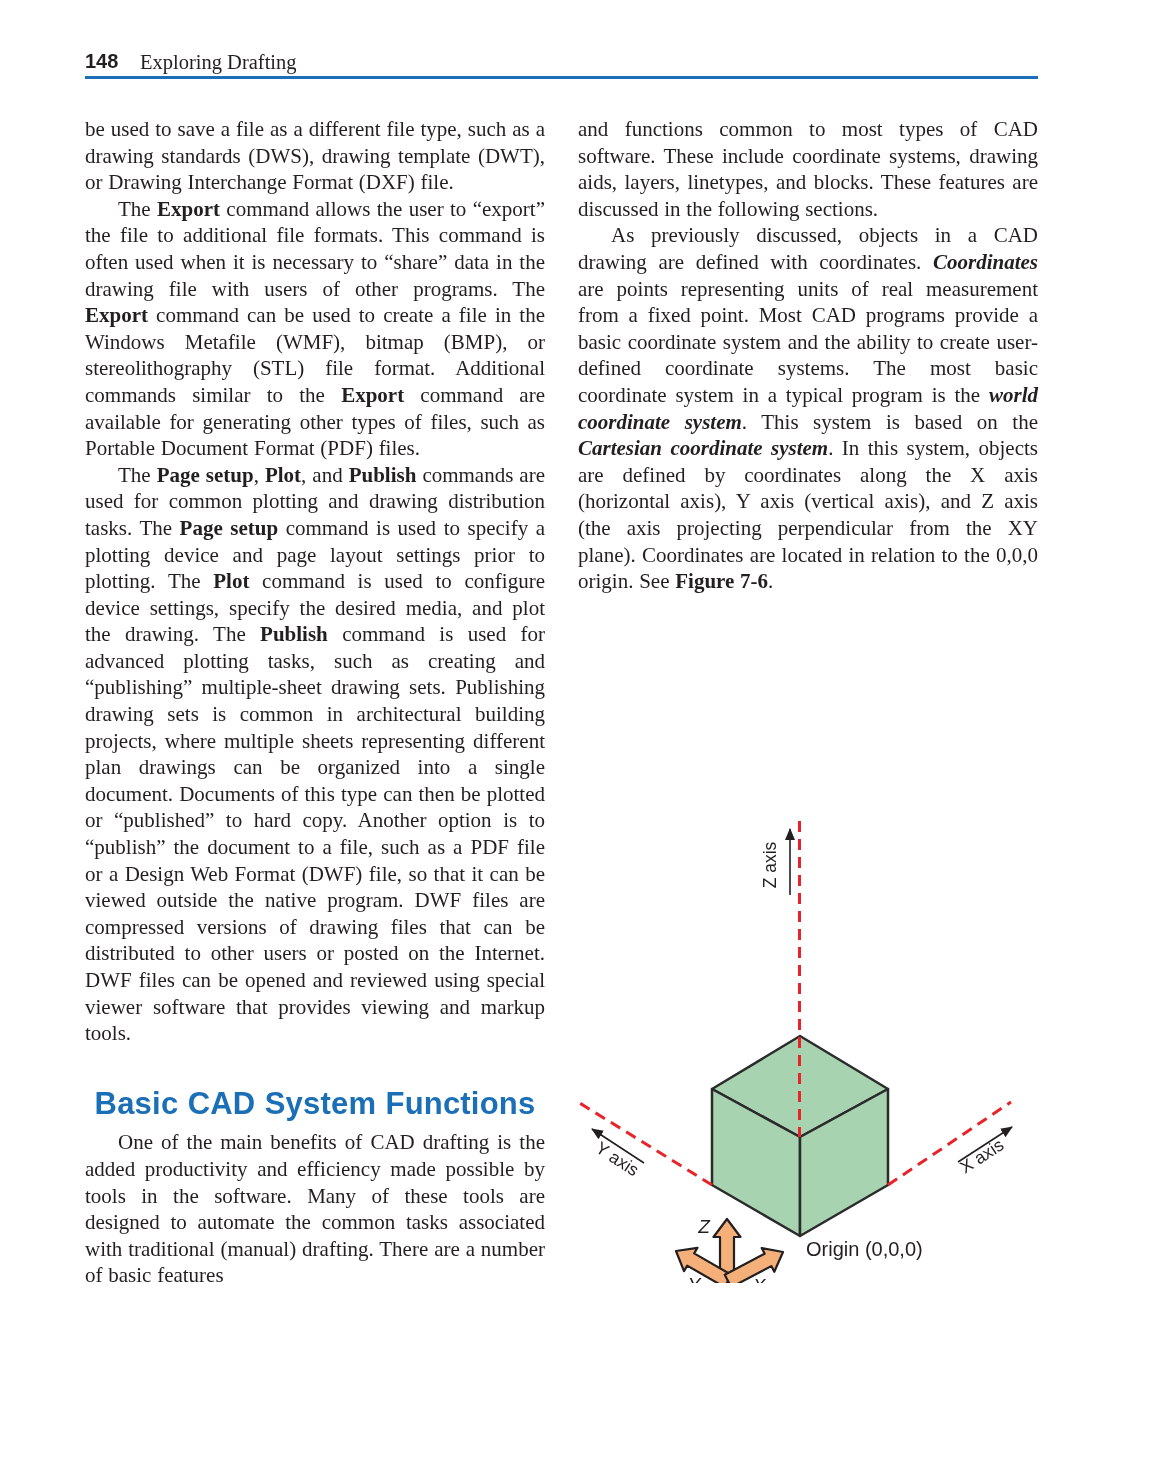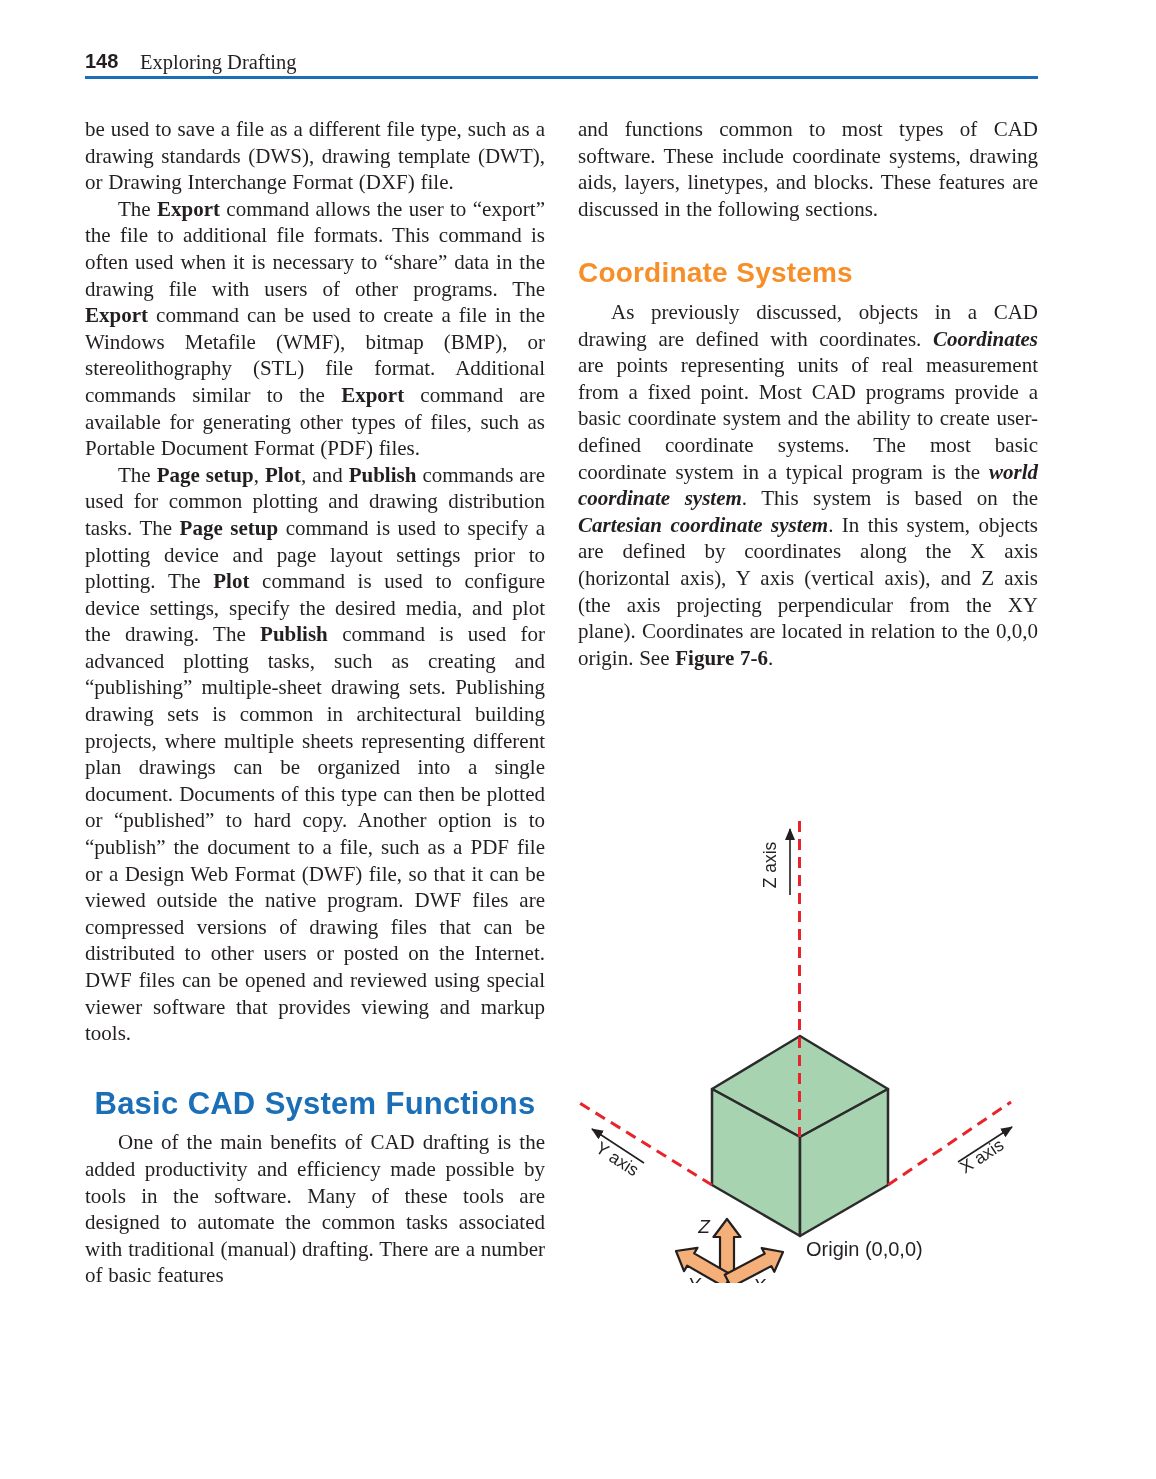--- a/index.html
+++ b/index.html
@@ -51,21 +51,20 @@
   <div class="col col-left">
     <p class="no-indent">be used to save a file as a different file type, such as a drawing standards (DWS), drawing template (DWT), or Drawing Interchange Format (DXF) file.</p>
     <p><span>The </span><span class="seg-b">Export</span><span> command allows the user to “export” the file to additional file formats. This command is often used when it is necessary to “share” data in the drawing file with users of other programs. The </span><span class="seg-b">Export</span><span> command can be used to create a file in the Windows Metafile (WMF), bitmap (BMP), or stereolithography (STL) file format. Additional commands similar to the </span><span class="seg-b">Export</span><span> command are available for generating other types of files, such as Portable Document Format (PDF) files.</span></p>
     <p><span>The </span><span class="seg-b">Page setup</span><span>, </span><span class="seg-b">Plot</span><span>, and </span><span class="seg-b">Publish</span><span> commands are used for common plotting and drawing distribution tasks. The </span><span class="seg-b">Page setup</span><span> command is used to specify a plotting device and page layout settings prior to plotting. The </span><span class="seg-b">Plot</span><span> command is used to configure device settings, specify the desired media, and plot the drawing. The </span><span class="seg-b">Publish</span><span> command is used for advanced plotting tasks, such as creating and “publishing” multiple-sheet drawing sets. Publishing drawing sets is common in architectural building projects, where multiple sheets representing different plan drawings can be organized into a single document. Documents of this type can then be plotted or “published” to hard copy. Another option is to “publish” the document to a file, such as a PDF file or a Design Web Format (DWF) file, so that it can be viewed outside the native program. DWF files are compressed versions of drawing files that can be distributed to other users or posted on the Internet. DWF files can be opened and reviewed using special viewer software that provides viewing and markup tools.</span></p>
     <div class="heading-main">Basic CAD System Functions</div>
     <p>One of the main benefits of CAD drafting is the added productivity and efficiency made possible by tools in the software. Many of these tools are designed to automate the common tasks associated with traditional (manual) drafting. There are a number of basic features</p>
   </div>
 
   <div class="col col-right">
     <p class="no-indent">and functions common to most types of CAD software. These include coordinate systems, drawing aids, layers, linetypes, and blocks. These features are discussed in the following sections.</p>
-    <div class="heading-sub">Coordinate Systems</div>
     <p><span>As previously discussed, objects in a CAD drawing are defined with coordinates. </span><span class="seg-bi">Coordinates</span><span> are points representing units of real measurement from a fixed point. Most CAD programs provide a basic coordinate system and the ability to create user-defined coordinate systems. The most basic coordinate system in a typical program is the </span><span class="seg-bi">world coordinate system</span><span>. This system is based on the </span><span class="seg-bi">Cartesian coordinate system</span><span>. In this system, objects are defined by coordinates along the X axis (horizontal axis), Y axis (vertical axis), and Z axis (the axis projecting perpendicular from the XY plane). Coordinates are located in relation to the 0,0,0 origin. See </span><span class="seg-b">Figure 7-6</span><span>.</span></p>
   </div>
 
   <svg class="figure-svg" width="460" height="500" viewBox="0 0 460 500">
     <defs>
       <marker id="ah" markerUnits="userSpaceOnUse" markerWidth="13" markerHeight="11" refX="11" refY="5" orient="auto">
         <path d="M0,0 L12,5 L0,10 z" fill="#231f20"></path>
       </marker>
     </defs>
 

